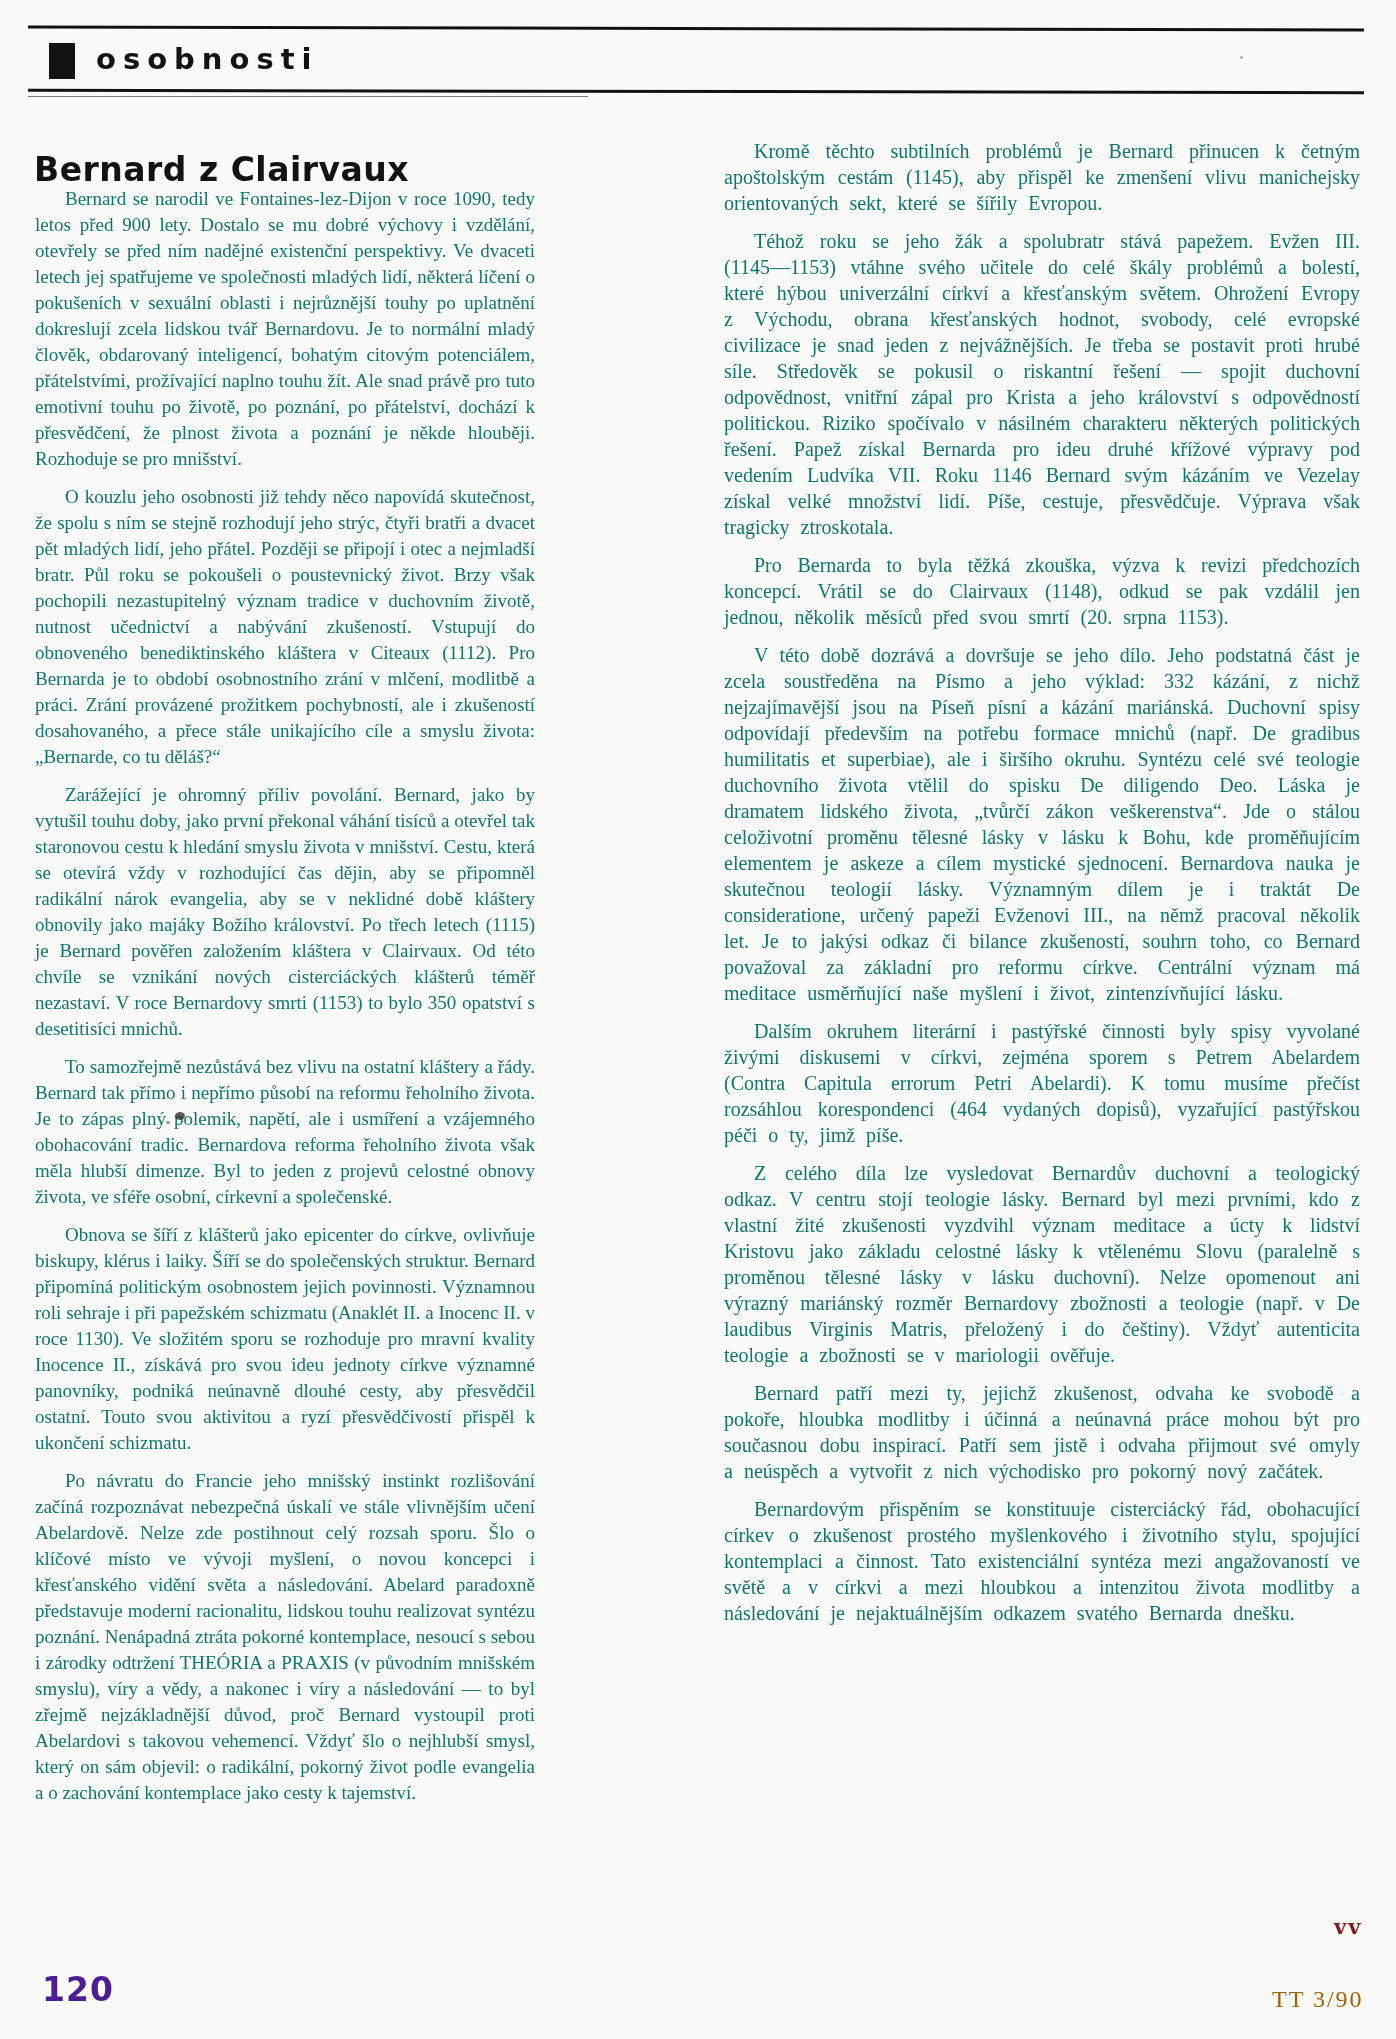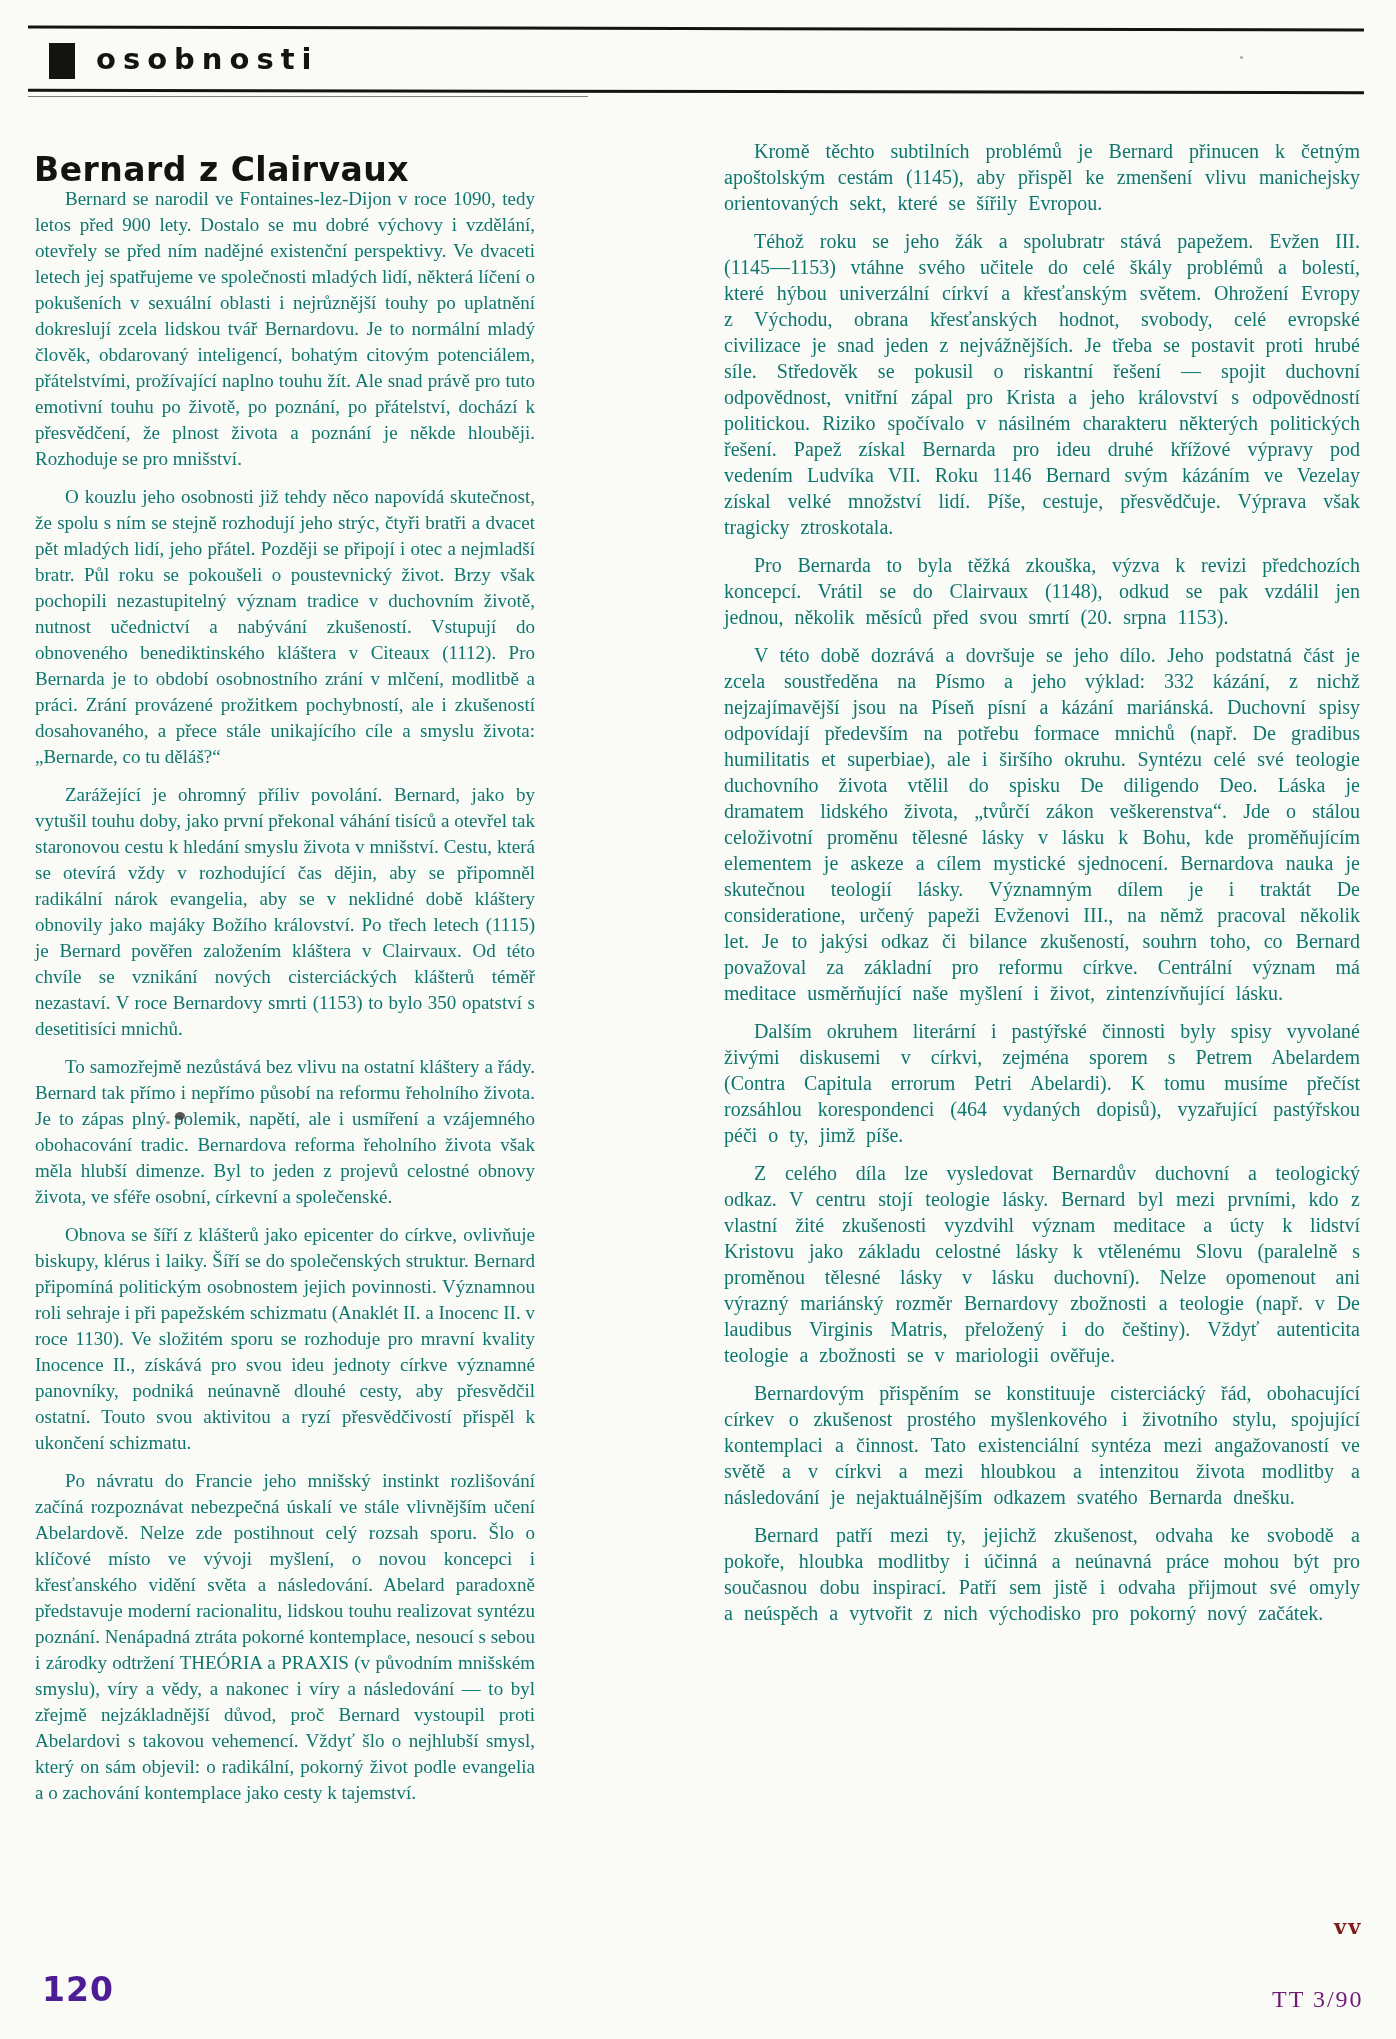--- a/index.html
+++ b/index.html
@@ -104,21 +104,21 @@
     font-size: 33px;
     letter-spacing: 1px;
     color: #4c1d95;
   }
   #issue-label {
     position: absolute;
     left: 1272px; top: 1986px;
     font-family: "Liberation Serif", serif;
     font-size: 24px;
     letter-spacing: 2px;
-    color: #701a75;
+    color: #a16207;
   }
 
   
   .speck {
     position: absolute;
     border-radius: 50%;
     background: #35322d;
   }
   #speck-1 { left: 175px; top: 1112px; width: 10px; height: 8px; opacity: .8; }
   #speck-2 { left: 166px; top: 1121px; width: 4px;  height: 3px; opacity: .5; }
@@ -143,22 +143,22 @@
     <p>Obnova se šíří z klášterů jako epicenter do církve, ovlivňuje biskupy, klérus i laiky. Šíří se do společenských struktur. Bernard připomíná politickým osobnostem jejich povinnosti. Významnou roli sehraje i při papežském schizmatu (Anaklét II. a Inocenc II. v roce 1130). Ve složitém sporu se rozhoduje pro mravní kvality Inocence II., získává pro svou ideu jednoty církve významné panovníky, podniká neúnavně dlouhé cesty, aby přesvědčil ostatní. Touto svou aktivitou a ryzí přesvědčivostí přispěl k ukončení schizmatu.</p>
     <p>Po návratu do Francie jeho mnišský instinkt rozlišování začíná rozpoznávat nebezpečná úskalí ve stále vlivnějším učení Abelardově. Nelze zde postihnout celý rozsah sporu. Šlo o klíčové místo ve vývoji myšlení, o novou koncepci i křesťanského vidění světa a následování. Abelard paradoxně představuje moderní racionalitu, lidskou touhu realizovat syntézu poznání. Nenápadná ztráta pokorné kontemplace, nesoucí s sebou i zárodky odtržení THEÓRIA a PRAXIS (v původním mnišském smyslu), víry a vědy, a nakonec i víry a následování — to byl zřejmě nejzákladnější důvod, proč Bernard vystoupil proti Abelardovi s takovou vehemencí. Vždyť šlo o nejhlubší smysl, který on sám objevil: o radikální, pokorný život podle evangelia a o zachování kontemplace jako cesty k tajemství.</p>
   </div>
 <div class="col" id="col-right">
     <p>Kromě těchto subtilních problémů je Bernard přinucen k četným apoštolským cestám (1145), aby přispěl ke zmenšení vlivu manichejsky orientovaných sekt, které se šířily Evropou.</p>
     <p>Téhož roku se jeho žák a spolubratr stává papežem. Evžen III. (1145—1153) vtáhne svého učitele do celé škály problémů a bolestí, které hýbou univerzální církví a křesťanským světem. Ohrožení Evropy z Východu, obrana křesťanských hodnot, svobody, celé evropské civilizace je snad jeden z nejvážnějších. Je třeba se postavit proti hrubé síle. Středověk se pokusil o riskantní řešení — spojit duchovní odpovědnost, vnitřní zápal pro Krista a jeho království s odpovědností politickou. Riziko spočívalo v násilném charakteru některých politických řešení. Papež získal Bernarda pro ideu druhé křížové výpravy pod vedením Ludvíka VII. Roku 1146 Bernard svým kázáním ve Vezelay získal velké množství lidí. Píše, cestuje, přesvědčuje. Výprava však tragicky ztroskotala.</p>
     <p>Pro Bernarda to byla těžká zkouška, výzva k revizi předchozích koncepcí. Vrátil se do Clairvaux (1148), odkud se pak vzdálil jen jednou, několik měsíců před svou smrtí (20. srpna 1153).</p>
     <p>V této době dozrává a dovršuje se jeho dílo. Jeho podstatná část je zcela soustředěna na Písmo a jeho výklad: 332 kázání, z nichž nejzajímavější jsou na Píseň písní a kázání mariánská. Duchovní spisy odpovídají především na potřebu formace mnichů (např. De gradibus humilitatis et superbiae), ale i širšího okruhu. Syntézu celé své teologie duchovního života vtělil do spisku De diligendo Deo. Láska je dramatem lidského života, „tvůrčí zákon veškerenstva“. Jde o stálou celoživotní proměnu tělesné lásky v lásku k Bohu, kde proměňujícím elementem je askeze a cílem mystické sjednocení. Bernardova nauka je skutečnou teologií lásky. Významným dílem je i traktát De consideratione, určený papeži Evženovi III., na němž pracoval několik let. Je to jakýsi odkaz či bilance zkušeností, souhrn toho, co Bernard považoval za základní pro reformu církve. Centrální význam má meditace usměrňující naše myšlení i život, zintenzívňující lásku.</p>
     <p>Dalším okruhem literární i pastýřské činnosti byly spisy vyvolané živými diskusemi v církvi, zejména sporem s Petrem Abelardem (Contra Capitula errorum Petri Abelardi). K tomu musíme přečíst rozsáhlou korespondenci (464 vydaných dopisů), vyzařující pastýřskou péči o ty, jimž píše.</p>
     <p>Z celého díla lze vysledovat Bernardův duchovní a teologický odkaz. V centru stojí teologie lásky. Bernard byl mezi prvními, kdo z vlastní žité zkušenosti vyzdvihl význam meditace a úcty k lidství Kristovu jako základu celostné lásky k vtělenému Slovu (paralelně s proměnou tělesné lásky v lásku duchovní). Nelze opomenout ani výrazný mariánský rozměr Bernardovy zbožnosti a teologie (např. v De laudibus Virginis Matris, přeložený i do češtiny). Vždyť autenticita teologie a zbožnosti se v mariologii ověřuje.</p>
+    <p>Bernard patří mezi ty, jejichž zkušenost, odvaha ke svobodě a pokoře, hloubka modlitby i účinná a neúnavná práce mohou být pro současnou dobu inspirací. Patří sem jistě i odvaha přijmout své omyly a neúspěch a vytvořit z nich východisko pro pokorný nový začátek.</p>
     <p>Bernardovým přispěním se konstituuje cisterciácký řád, obohacující církev o zkušenost prostého myšlenkového i životního stylu, spojující kontemplaci a činnost. Tato existenciální syntéza mezi angažovaností ve světě a v církvi a mezi hloubkou a intenzitou života modlitby a následování je nejaktuálnějším odkazem svatého Bernarda dnešku.</p>
-    <p>Bernard patří mezi ty, jejichž zkušenost, odvaha ke svobodě a pokoře, hloubka modlitby i účinná a neúnavná práce mohou být pro současnou dobu inspirací. Patří sem jistě i odvaha přijmout své omyly a neúspěch a vytvořit z nich východisko pro pokorný nový začátek.</p>
   </div>
 
 <div id="signature">vv</div>
 <div id="page-number">120</div>
 <div id="issue-label">TT 3/90</div>
 
 <div class="speck" id="speck-1"></div>
 <div class="speck" id="speck-2"></div>
 <div class="speck" id="speck-3"></div>
 

